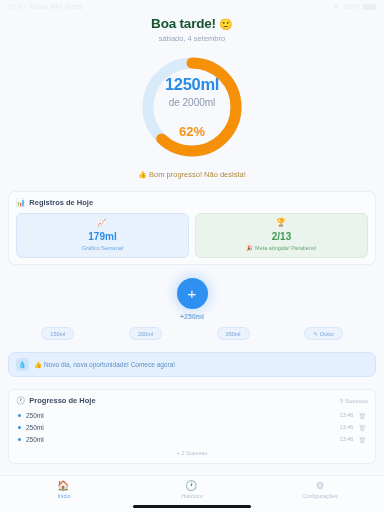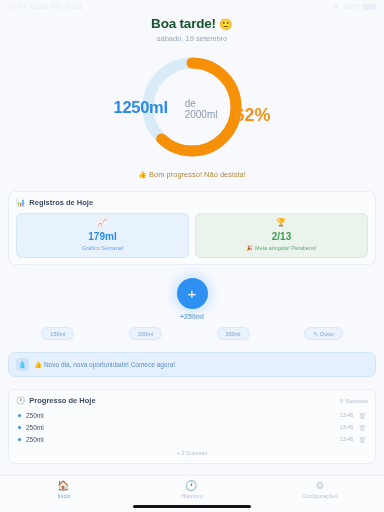--- a/index.html
+++ b/index.html
@@ -42,29 +42,29 @@
 
   
   .ring-wrap {
     display: flex; flex-direction: column; align-items: center;
     margin-top: 10px;
   }
   .ring { position: relative; width: 108px; height: 108px; }
   .ring svg { transform: rotate(-90deg); display: block; }
   .ring-center {
     position: absolute; inset: 0;
-    display: flex; flex-direction: row;
-    align-items: center; justify-content: center; gap: 17px;
+    display: flex; flex-direction: column;
+    align-items: center; justify-content: center;
   }
   .ring-amount {
     font-size: 16.5px; font-weight: bold; color: #2a8ae8; letter-spacing: -.3px;
   }
   .ring-goal { font-size: 10px; color: #8c99ae; margin-top: 3px; }
   .ring-pct {
-    font-size: 18px; font-weight: bold; color: #f59316; margin-top: 16px; text-align: center;
+    font-size: 13px; font-weight: bold; color: #f59316; margin-top: 16px; text-align: center;
   }
   .motivational {
     margin-top: 9px; font-size: 7.5px; color: #b08a3e; text-align: center;
   }
   .motivational .emoji { font-size: 7px; }
 
   
   .card {
     background: #fbfcfe;
     border: 1px solid #e8edf6;
@@ -199,21 +199,21 @@
   </div>
 </div>
 
 <div class="content">
 
   <div class="greeting">
     <h1>
       <span>Boa tarde!</span>
       <span class="emoji">🙂</span>
     </h1>
-    <div class="date">sábado, 19 setembro</div>
+    <div class="date">sábado, 4 setembro</div>
   </div>
 
   <div class="ring-wrap">
     <div class="ring">
       <svg width="108" height="108" viewBox="0 0 108 108">
         <circle cx="54" cy="54" r="44" fill="none" stroke="#d9eaf9" stroke-width="11"></circle>
         <circle id="ring-progress" cx="54" cy="54" r="44" fill="none" stroke="#f79009" stroke-width="11" stroke-linecap="round" stroke-dasharray="276.46" stroke-dashoffset="105.05"></circle>
       </svg>
       <div class="ring-center">
         <div class="ring-amount">1250ml</div>

